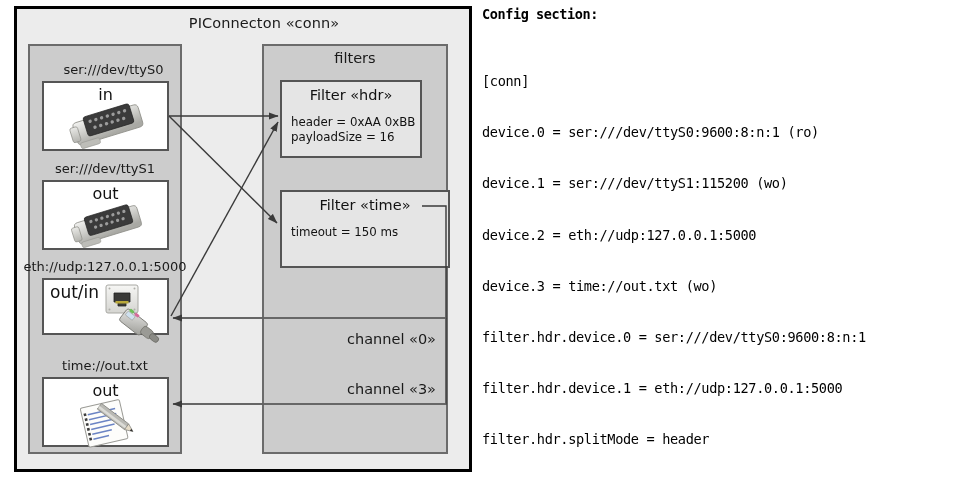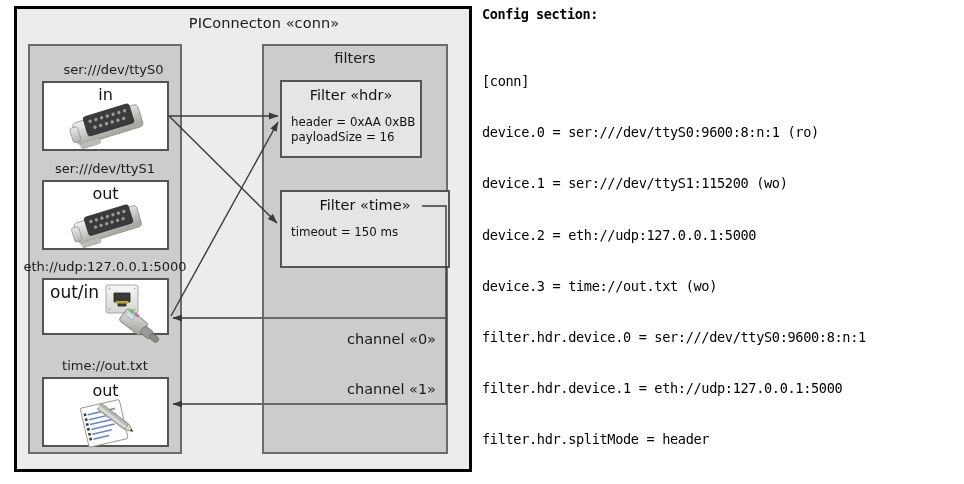--- a/index.html
+++ b/index.html
@@ -225,21 +225,21 @@
     <div class="filter-prop" style="top:33px;">header = 0xAA 0xBB</div>
     <div class="filter-prop" style="top:48px;">payloadSize = 16</div>
   </div>
 
   <div class="filter-box" style="left:266px;top:184px;width:170px;height:78px;">
     <div class="filter-title">Filter «time»</div>
     <div class="filter-prop" style="top:33px;">timeout = 150 ms</div>
   </div>
 
   <div class="channel-label" style="left:250px;top:289px;width:172px;margin-top:36px;">channel «0»</div>
-  <div class="channel-label" style="left:250px;top:375px;width:172px;">channel «1»</div>
+  <div class="channel-label" style="left:250px;top:375px;width:172px;">channel «3»</div>
 
   <svg id="wires">
     <defs>
       <marker id="ah" markerWidth="10" markerHeight="8" refX="9.4" refY="4" orient="auto" markerUnits="userSpaceOnUse">
         <path d="M0,0.4 L10,4 L0,7.6 z" fill="#3a3a3a"></path>
       </marker>
     </defs>
     <g stroke="#3a3a3a" stroke-width="1.4" fill="none" marker-end="url(#ah)">
 
       <path d="M155,110 L264,110"></path>

